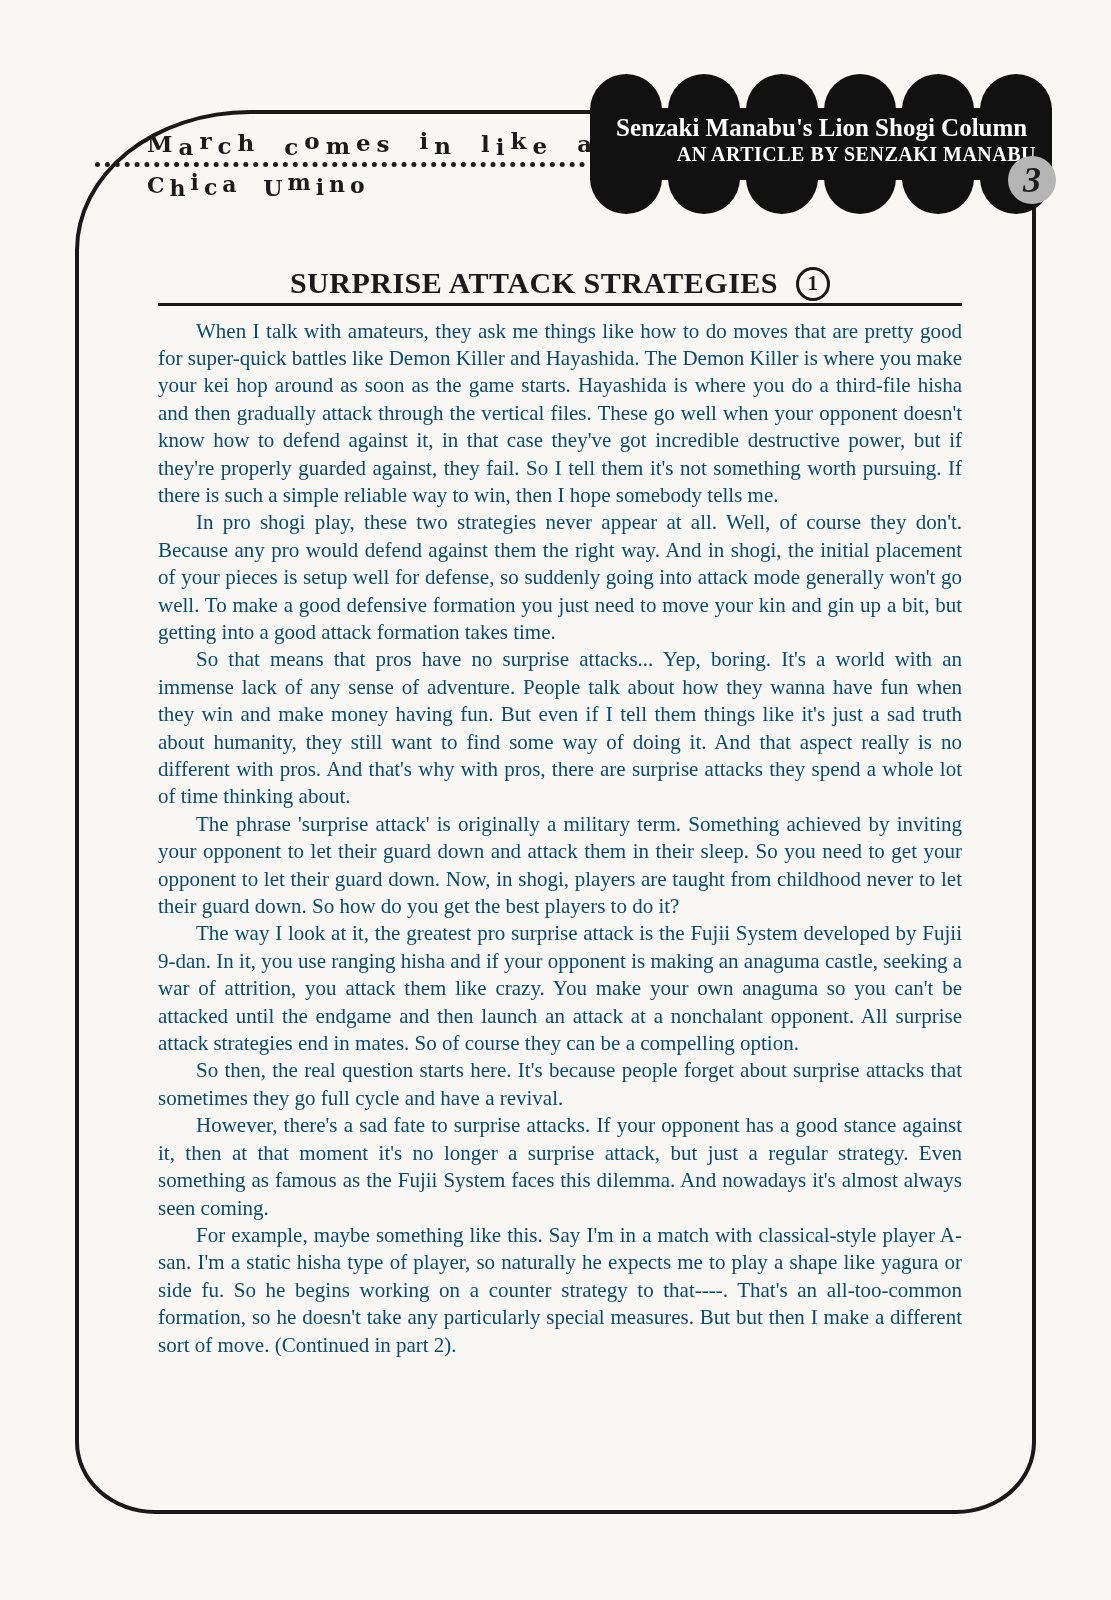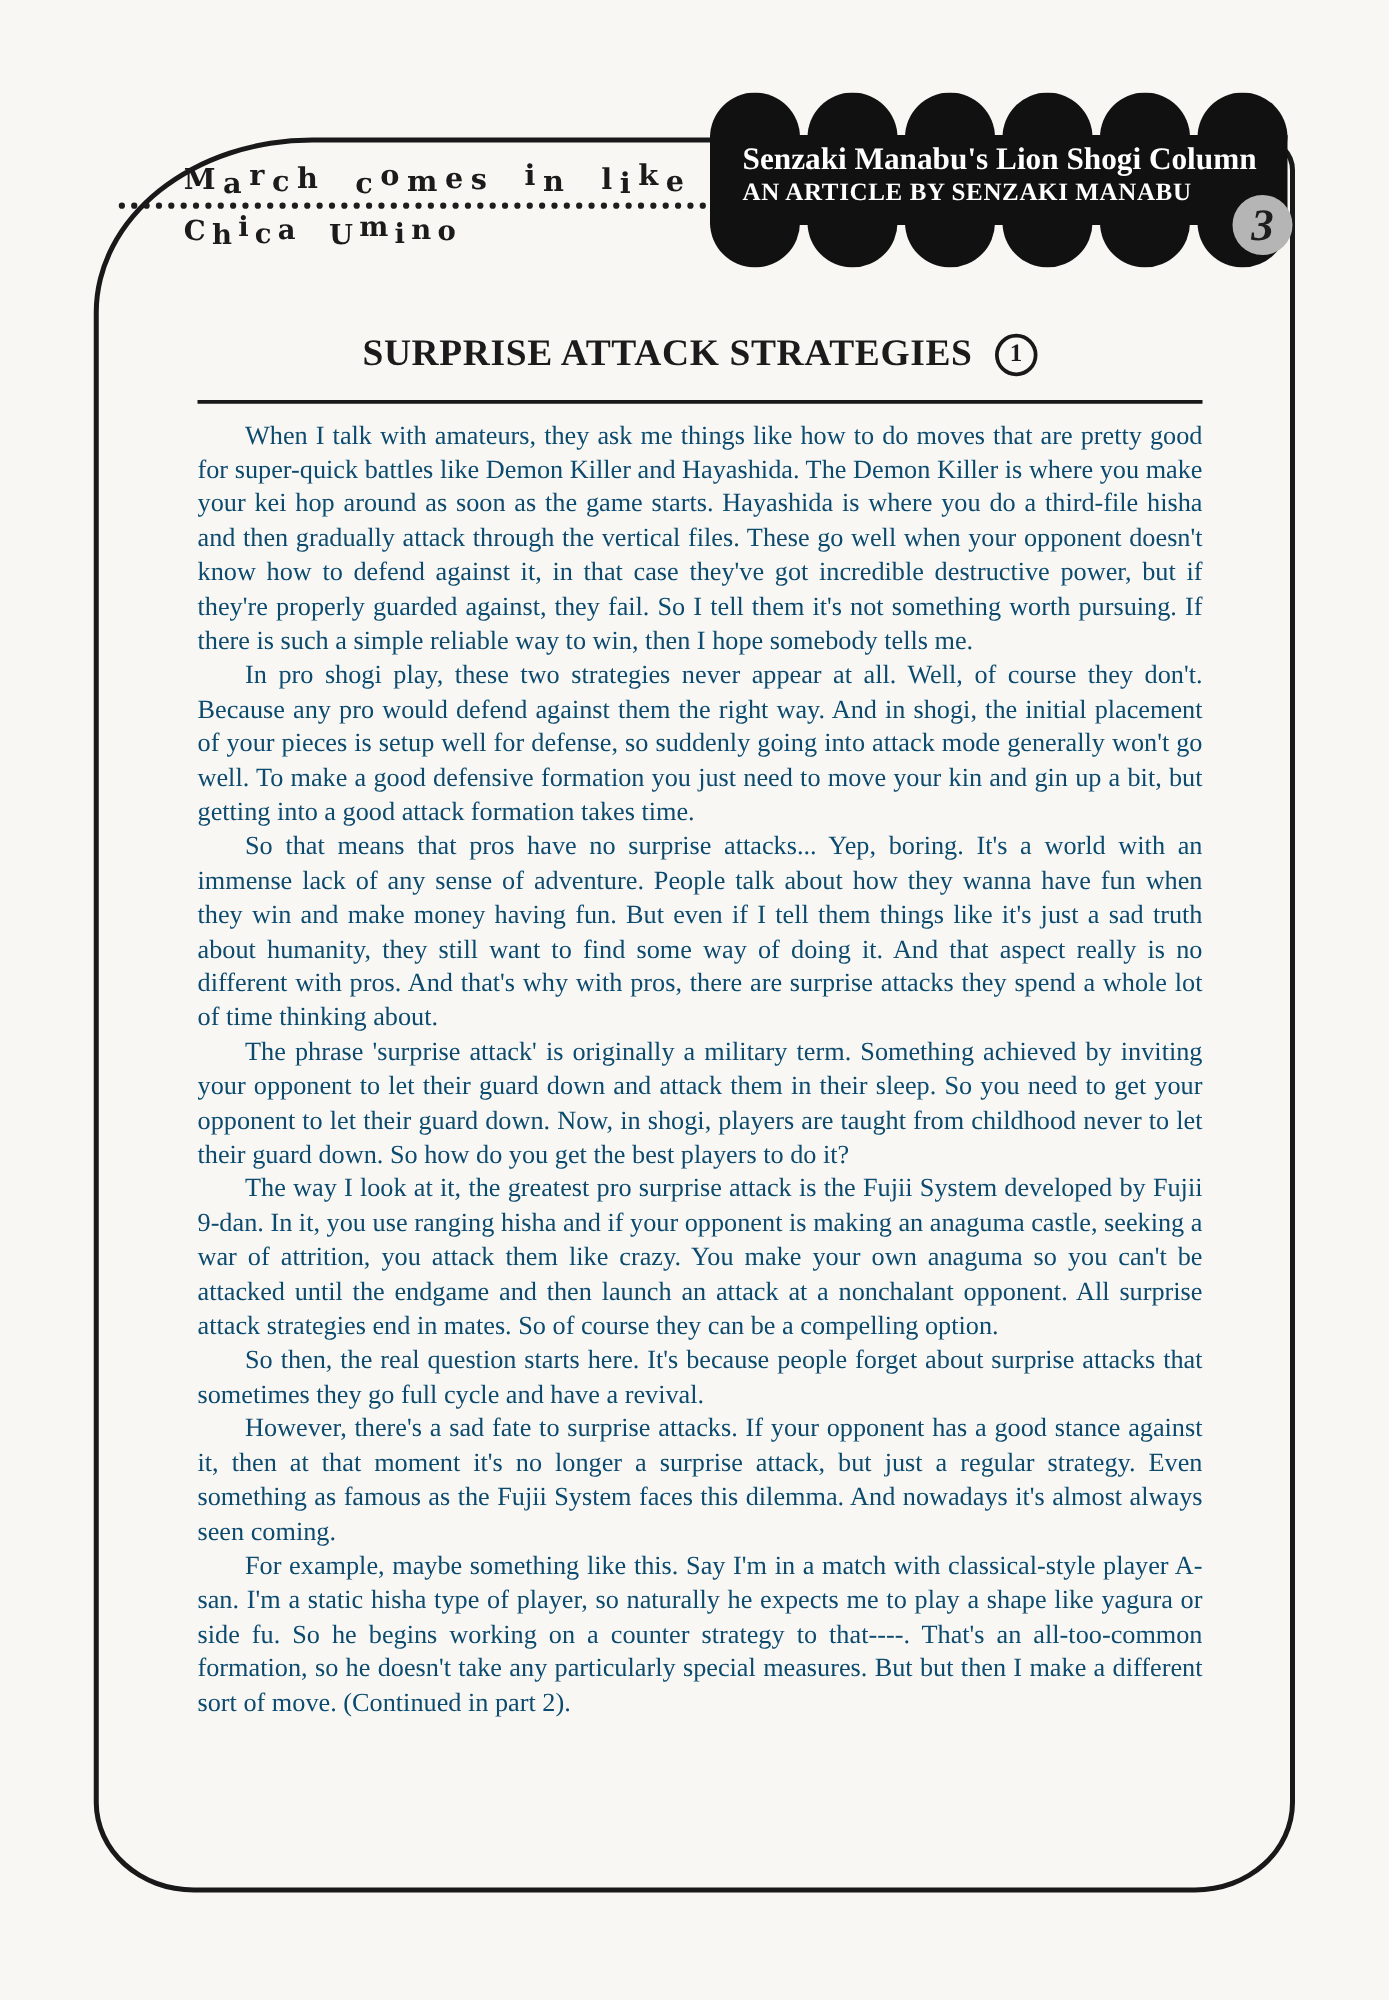--- a/index.html
+++ b/index.html
@@ -38,55 +38,56 @@
     position:absolute;left:147px;top:172px;
     font-family:"DejaVu Serif", serif;
     font-weight:bold;font-size:22px;
     letter-spacing:5px;word-spacing:9px;
     white-space:nowrap;
   }
   .ch{position:relative;display:inline-block;}
   .ch.j1{top:3px}.ch.j2{top:-3px}.ch.j3{top:2px}.ch.j4{top:-1px}
   
   .cloud{
-    position:absolute;left:560px;top:74px;width:480px;height:140px;
+    position:absolute;left:582px;top:74px;width:480px;height:140px;
   }
   .cloud svg{position:absolute;left:0;top:0;}
   .cloud-text{
     position:absolute;left:34px;top:40px;width:420px;
     color:#ffffff;line-height:1.15;
   }
   .cloud-title{
     font-size:25px;font-weight:bold;
     font-family:"Liberation Serif", serif;
     white-space:nowrap;
   }
   .cloud-subtitle{
     font-size:20px;font-weight:bold;letter-spacing:0.5px;
     font-family:"Liberation Serif", serif;
     white-space:nowrap;
+    text-align:right;
   }
   .page-num{
     position:absolute;left:426px;top:82px;
     width:48px;height:48px;border-radius:50%;
     background:#b5b5b5;color:#1e1e1e;
     display:flex;align-items:center;justify-content:center;
     font-family:"Liberation Serif", serif;
     font-size:36px;font-weight:bold;font-style:italic;
   }
   
   .article{
     position:absolute;left:158px;top:266px;width:804px;
   }
   .article-title-row{
     text-align:center;
     font-size:30px;font-weight:bold;
     letter-spacing:0.5px;
     font-family:"Liberation Serif", serif;
-    padding-bottom:19px;
+    padding-bottom:2px;
   }
   .circled-num{
     display:inline-flex;align-items:center;justify-content:center;
     width:28px;height:28px;
     border:3px solid #191919;border-radius:50%;
     font-size:20px;font-weight:bold;
     vertical-align:3px;margin-left:10px;
   }
   .rule{height:3px;background:#191919;margin-bottom:12px;}
   .paragraphs p{

